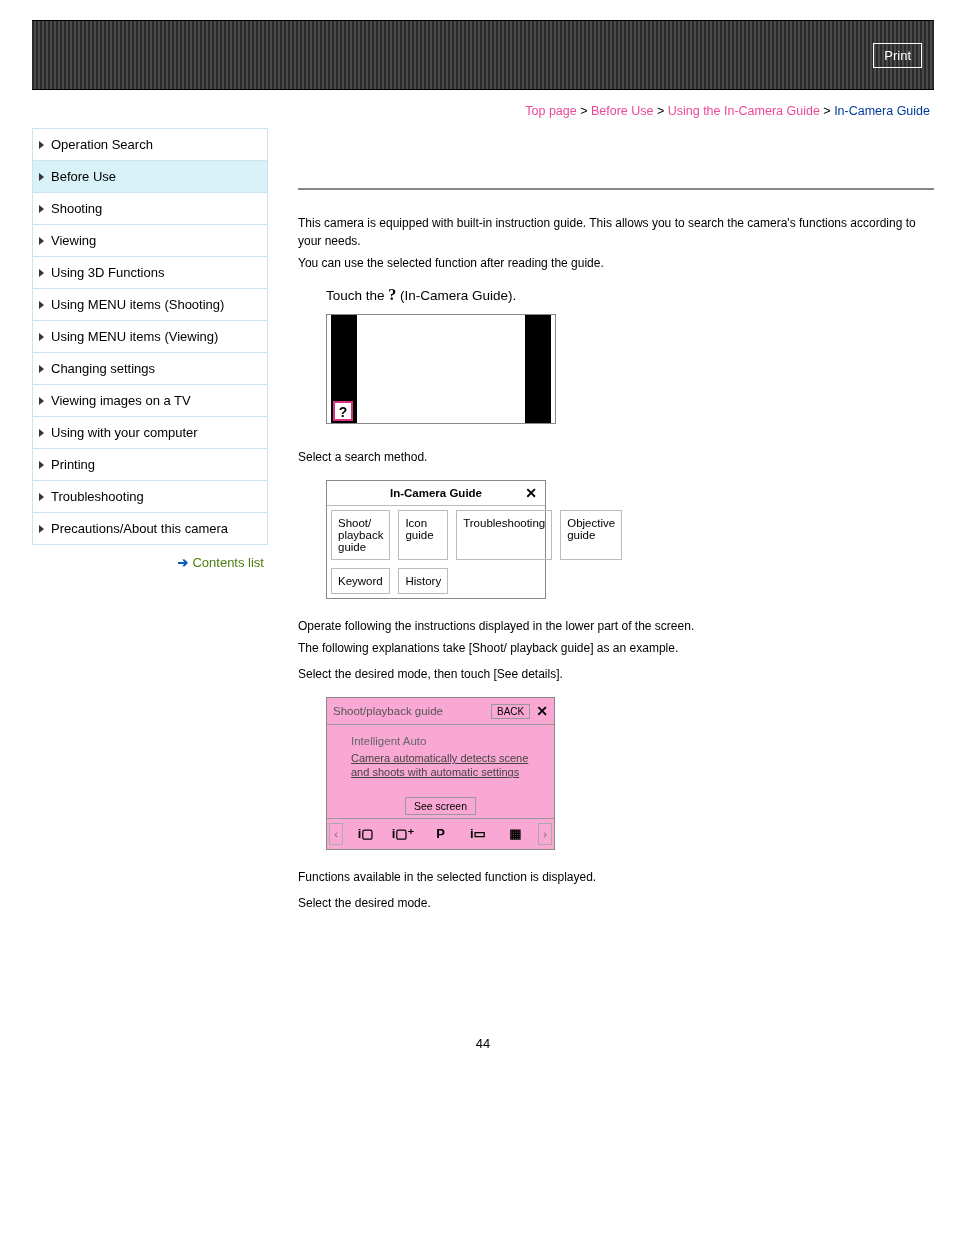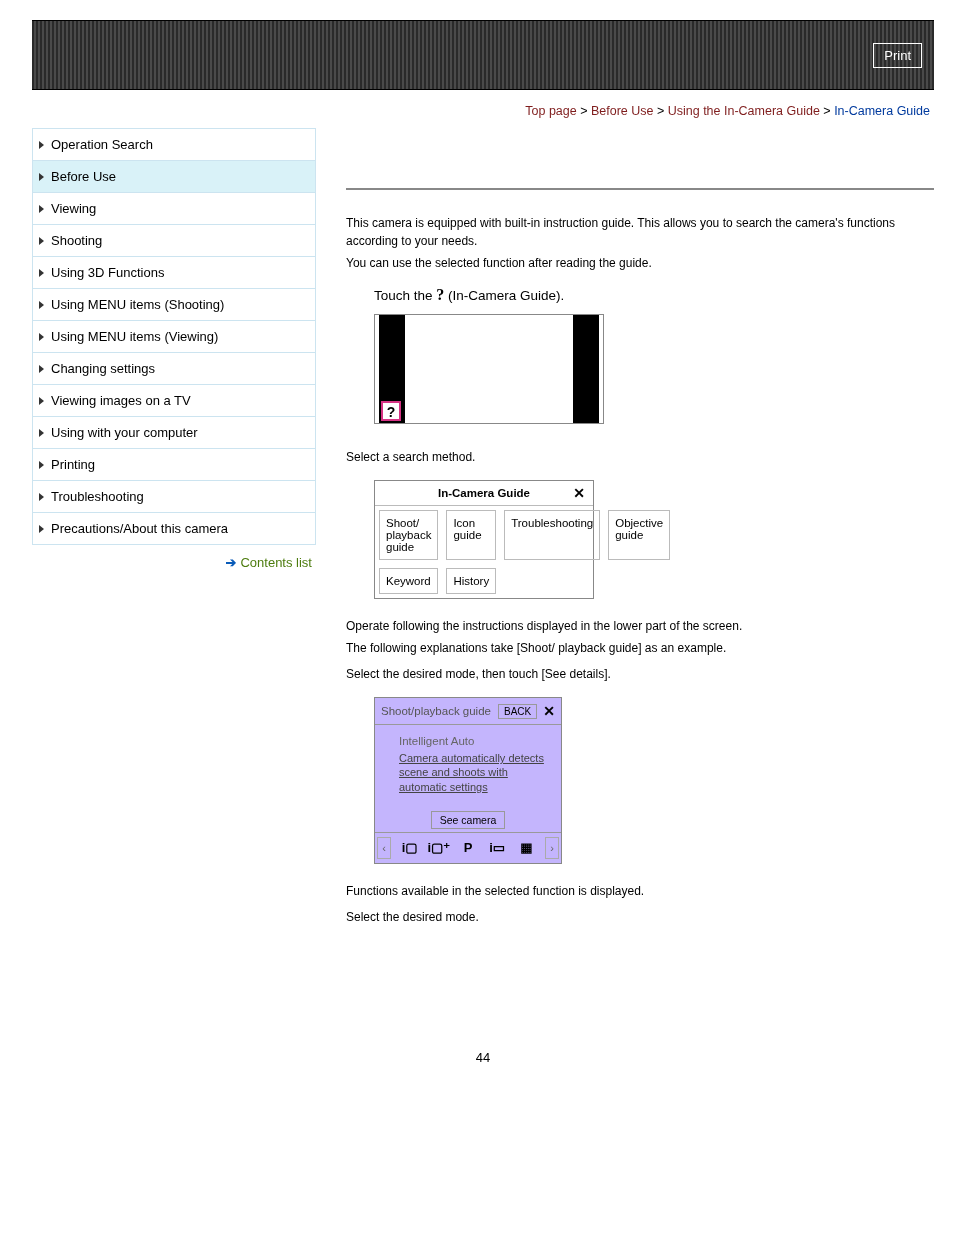--- a/index.html
+++ b/index.html
@@ -20,24 +20,24 @@
     padding: 4px 10px;
     font-size: 13px;
     background: transparent;
     cursor: pointer;
   }
   .breadcrumb {
     text-align: right;
     padding: 14px 4px 10px 0;
     font-size: 12.5px;
   }
-  .breadcrumb a { color: #7f1d1d; text-decoration: none; }
+  .breadcrumb a { color: #ec4899; text-decoration: none; }
   .breadcrumb .last { color: #003a9e; }
   .layout { display: flex; gap: 30px; align-items: flex-start; }
-  .sidebar { width: 284px; flex: none; }
+  .sidebar { width: 236px; flex: none; }
   .sidebar ul { list-style: none; border: 1px solid #cce4f0; background: #fff; }
   .sidebar li {
     border-bottom: 1px solid #cce4f0;
     padding: 8px 8px 8px 18px;
     font-size: 13px;
     position: relative;
     cursor: pointer;
   }
   .sidebar li:last-child { border-bottom: none; }
   .sidebar li .tri {
@@ -86,23 +86,23 @@
     border: 1px solid #888;
     background: #fff;
     margin: 10px 0 18px 0;
     font-size: 11.5px;
   }
   .s2-title { text-align: center; font-weight: bold; padding: 6px 0; border-bottom: 1px solid #bbb; position: relative; }
   .s2-title .x { position: absolute; right: 8px; top: 4px; font-weight: bold; font-size: 14px; }
   .s2-grid { display: grid; grid-template-columns: 1fr 1fr 1fr 1fr; }
   .s2-cell { border: 1px solid #bbb; margin: 4px; padding: 6px; min-height: 26px; }
   .screenshot3 {
-    width: 188px;
+    width: 229px;
     border: 1px solid #888;
-    background: #c4b5fd;
+    background: #f9a8d4;
     margin: 10px 0 18px 0;
     font-size: 11.5px;
   }
   .s3-title { padding: 5px 6px; border-bottom: 1px solid #999; display: flex; align-items: center; }
   .s3-title .lbl { flex: 1; color: #555; }
   .s3-title .back { border: 1px solid #999; padding: 1px 5px; font-size: 10px; margin-right: 6px; }
   .s3-title .x { font-weight: bold; font-size: 14px; }
   .s3-body { padding: 10px 14px 6px 24px; color: #444; }
   .s3-body .mode { font-size: 11.5px; margin-bottom: 4px; color: #666; }
   .s3-body .desc { font-size: 11px; line-height: 1.3; text-decoration: underline; }
@@ -124,22 +124,22 @@
 
   <div class="breadcrumb">
     <a href="#">Top page</a><span> &gt; </span><a href="#">Before Use</a><span> &gt; </span><a href="#">Using the In-Camera Guide</a><span> &gt; </span><span class="last">In-Camera Guide</span>
   </div>
 
   <div class="layout">
     <nav class="sidebar">
       <ul id="sidebar-list">
           <li><span class="tri"></span><span>Operation Search</span></li>
           <li class="active"><span class="tri"></span><span>Before Use</span></li>
+          <li><span class="tri"></span><span>Shooting</span></li>
           <li><span class="tri"></span><span>Viewing</span></li>
-          <li><span class="tri"></span><span>Shooting</span></li>
           <li><span class="tri"></span><span>Using 3D Functions</span></li>
           <li><span class="tri"></span><span>Using MENU items (Shooting)</span></li>
           <li><span class="tri"></span><span>Using MENU items (Viewing)</span></li>
           <li><span class="tri"></span><span>Changing settings</span></li>
           <li><span class="tri"></span><span>Viewing images on a TV</span></li>
           <li><span class="tri"></span><span>Using with your computer</span></li>
           <li><span class="tri"></span><span>Printing</span></li>
           <li><span class="tri"></span><span>Troubleshooting</span></li>
           <li><span class="tri"></span><span>Precautions/About this camera</span></li>
         </ul>
@@ -193,21 +193,21 @@
           <div class="s3-title">
             <span class="lbl">Shoot/playback guide</span>
             <span class="back">BACK</span>
             <span class="x">✕</span>
           </div>
           <div class="s3-body">
             <div class="mode">Intelligent Auto</div>
             <div class="desc">Camera automatically detects scene and shoots with automatic settings</div>
           </div>
           <div class="s3-see">
-            <span>See camera</span>
+            <span>See screen</span>
           </div>
           <div class="s3-strip">
             <div class="nav">‹</div>
             <div id="strip-icons" style="display:flex; flex:1;">
                 <div class="ico">i▢</div>
                 <div class="ico">i▢⁺</div>
                 <div class="ico">P</div>
                 <div class="ico">i▭</div>
                 <div class="ico">▦</div>
               </div>

